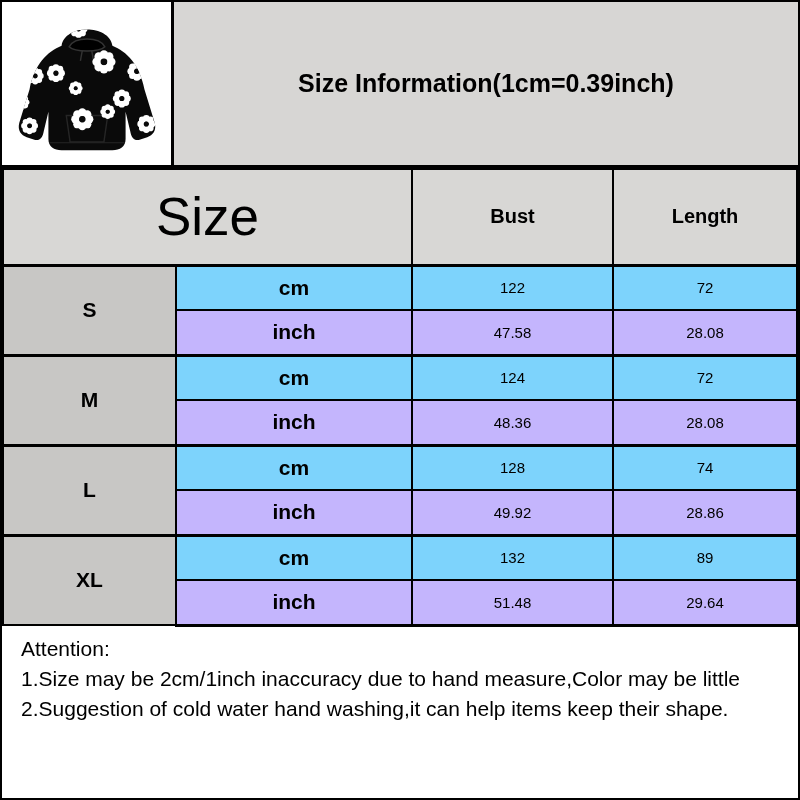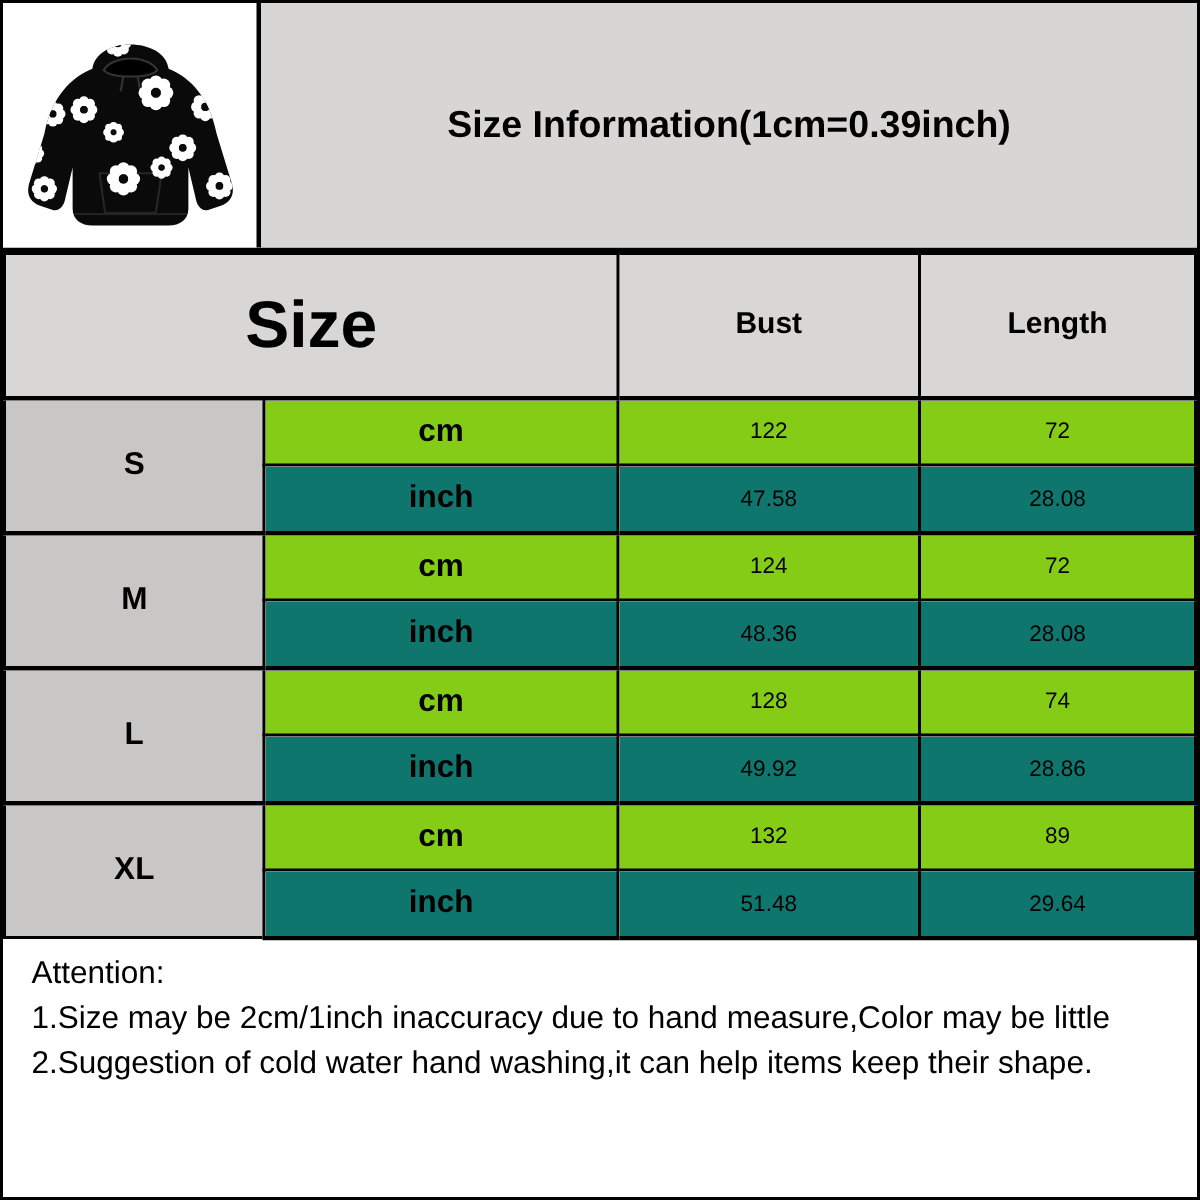--- a/index.html
+++ b/index.html
@@ -24,26 +24,26 @@
   
   table.size-table{
     border-collapse:collapse;table-layout:fixed;width:100%;flex:0 0 auto;
   }
   table.size-table td{
     border:2px solid #000;text-align:center;vertical-align:middle;padding:0;
     overflow:hidden;
   }
   tr.hdr{height:96px;}
   tr.hdr td{background:#d8d7d5;border-bottom:3px solid #000;}
-  td.hdr-size{font-size:44px;font-weight:bold;}
+  td.hdr-size{font-size:53px;font-weight:normal;}
   td.hdr-col{font-size:20px;font-weight:bold;}
   tr.data-row{height:45px;}
   td.size-cell{background:#c8c7c5;font-size:21px;font-weight:bold;}
-  tr.cm-row td{background:#84cc16;}
-  tr.inch-row td{background:#0f766e;}
+  tr.cm-row td{background:#7dd3fc;}
+  tr.inch-row td{background:#c4b5fd;}
   tr.cm-row td.size-cell{background:#c8c7c5;}
   td.unit-cell{font-size:21px;font-weight:bold;}
   td.val{font-size:15px;font-weight:normal;}
   tr.group-start td{border-top:3px solid #000;}
   tr.last-row td{border-bottom:3px solid #000;}
   
   .attention{
     flex:1;background:#fff;padding:7px 8px 0 8px;box-sizing:border-box;
   }
   .att-line{

